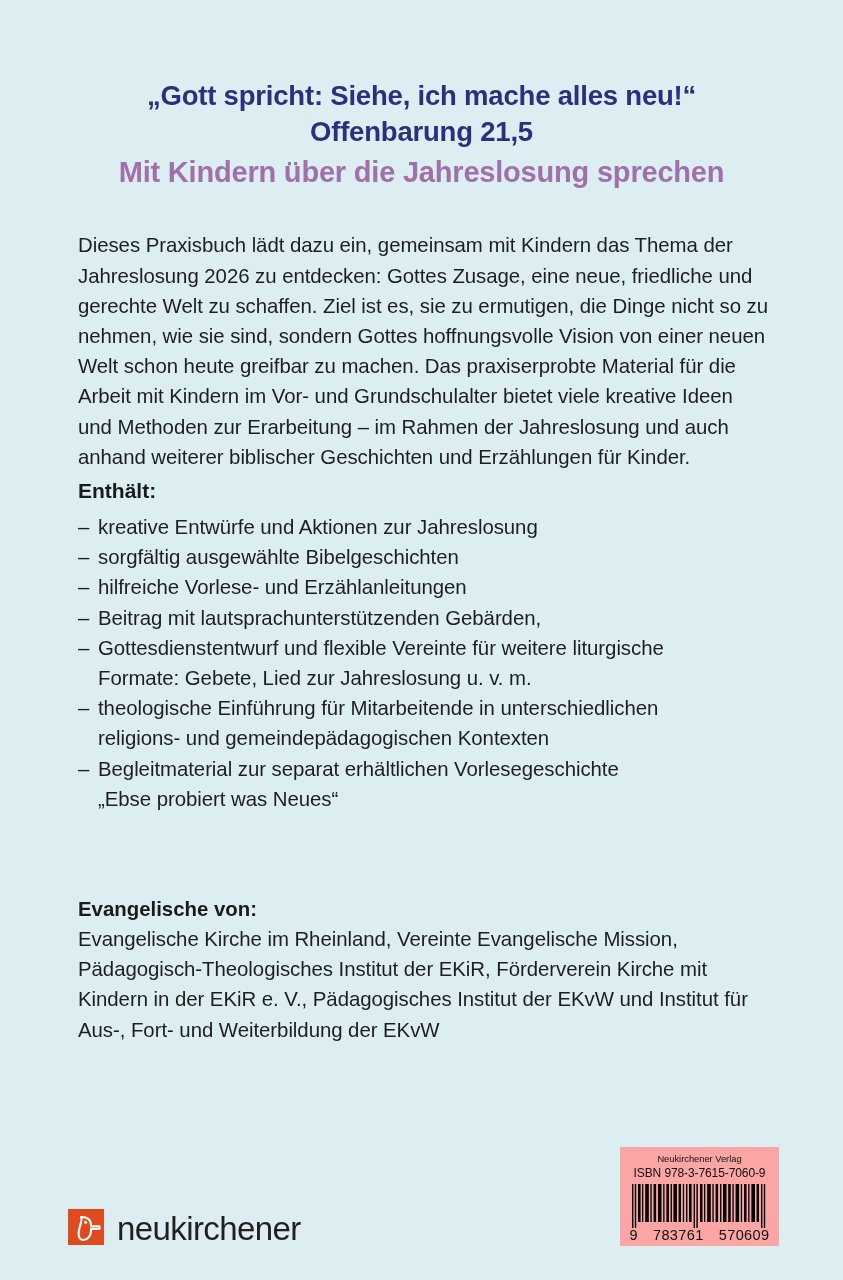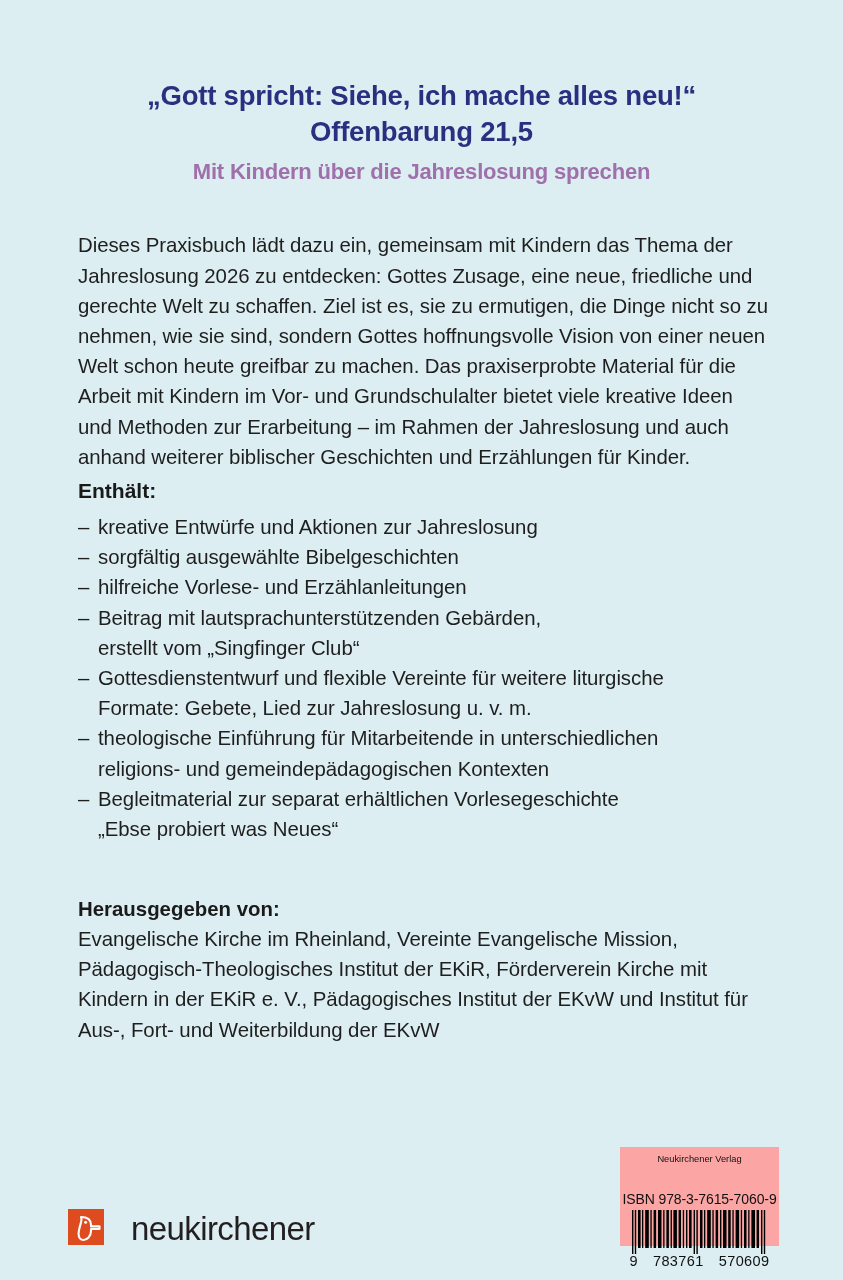--- a/index.html
+++ b/index.html
@@ -33,21 +33,21 @@
   }
   .headline-line {
     font-size: 27.5px;
     font-weight: bold;
     color: #2b2f7f;
     line-height: 36px;
     letter-spacing: -0.2px;
     white-space: nowrap;
   }
   .subhead-line {
-    font-size: 22px;
+    font-size: 29px;
     font-weight: bold;
     color: #a070ab;
     line-height: 36px;
     margin-top: 4px;
     letter-spacing: -0.2px;
     white-space: nowrap;
   }
 
   
   .intro {
@@ -133,26 +133,25 @@
     padding-top: 6px;
     text-align: center;
   }
   .barcode-pub {
     font-size: 9.3px;
     color: #111;
     line-height: 12px;
     font-family: "Liberation Sans", sans-serif;
   }
   .barcode-isbn {
-    font-size: 14px;
+    font-size: 12px;
     color: #111;
     line-height: 16px;
     letter-spacing: -0.1px;
     font-family: "Liberation Sans", sans-serif;
-    margin-top: 26px;
   }
   .barcode-bars {
     margin: 3px auto 0 auto;
     width: 136px;
     height: 44px;
     display: block;
   }
   .barcode-digits {
     display: flex;
     justify-content: space-between;
@@ -176,21 +175,21 @@
   .logo-mark {
     width: 40px;
     height: 40px;
     display: block;
   }
   .logo-word {
     font-size: 33px;
     font-weight: 500;
     color: #231f20;
     letter-spacing: -0.6px;
-    margin-left: 23px;
+    margin-left: 9px;
     line-height: 40px;
   }
 </style>
 </head>
 <body>
 
 <div class="page">
 
   <div class="headline-block">
     <div class="headline-line">„Gott spricht: Siehe, ich mache alles neu!“</div>
@@ -222,21 +221,20 @@
         <span class="bullet-dash">–</span>
         <span class="bullet-text">
           <span>hilfreiche Vorlese- und Erzählanleitungen</span>
         </span>
       </li>
 
       <li class="bullet-item">
         <span class="bullet-dash">–</span>
         <span class="bullet-text">
           <span>Beitrag mit lautsprachunterstützenden Gebärden,</span>
-          <span class="cont">erstellt vom „Singfinger Club“</span>
         </span>
       </li>
 
       <li class="bullet-item">
         <span class="bullet-dash">–</span>
         <span class="bullet-text">
           <span>Gottesdienstentwurf und flexible Vereinte für weitere liturgische</span>
           <span class="cont">Formate: Gebete, Lied zur Jahreslosung u. v. m.</span>
         </span>
       </li>
@@ -254,21 +252,21 @@
         <span class="bullet-text">
           <span>Begleitmaterial zur separat erhältlichen Vorlesegeschichte</span>
           <span class="cont">„Ebse probiert was Neues“</span>
         </span>
       </li>
 
     </ul>
   </div>
 
   <div class="issuer-block">
-    <div class="issuer-title">Herausgegeben von:</div>
+    <div class="issuer-title">Evangelische von:</div>
     <div class="issuer-text">Evangelische Kirche im Rheinland, Vereinte Evangelische Mission, Pädagogisch-Theologisches Institut der EKiR, Förderverein Kirche mit Kindern in der EKiR e. V., Pädagogisches Institut der EKvW und Institut für Aus-, Fort- und Weiterbildung der EKvW</div>
   </div>
 
   <div class="barcode-box">
     <div class="barcode-pub">Neukirchener Verlag</div>
     <div class="barcode-isbn">ISBN 978-3-7615-7060-9</div>
     <svg class="barcode-bars" viewBox="0 0 136 44" preserveAspectRatio="none">
       <g fill="#000">
         <rect x="0" y="0" width="1.4" height="44"></rect>
         <rect x="2.8" y="0" width="1.4" height="44"></rect>

